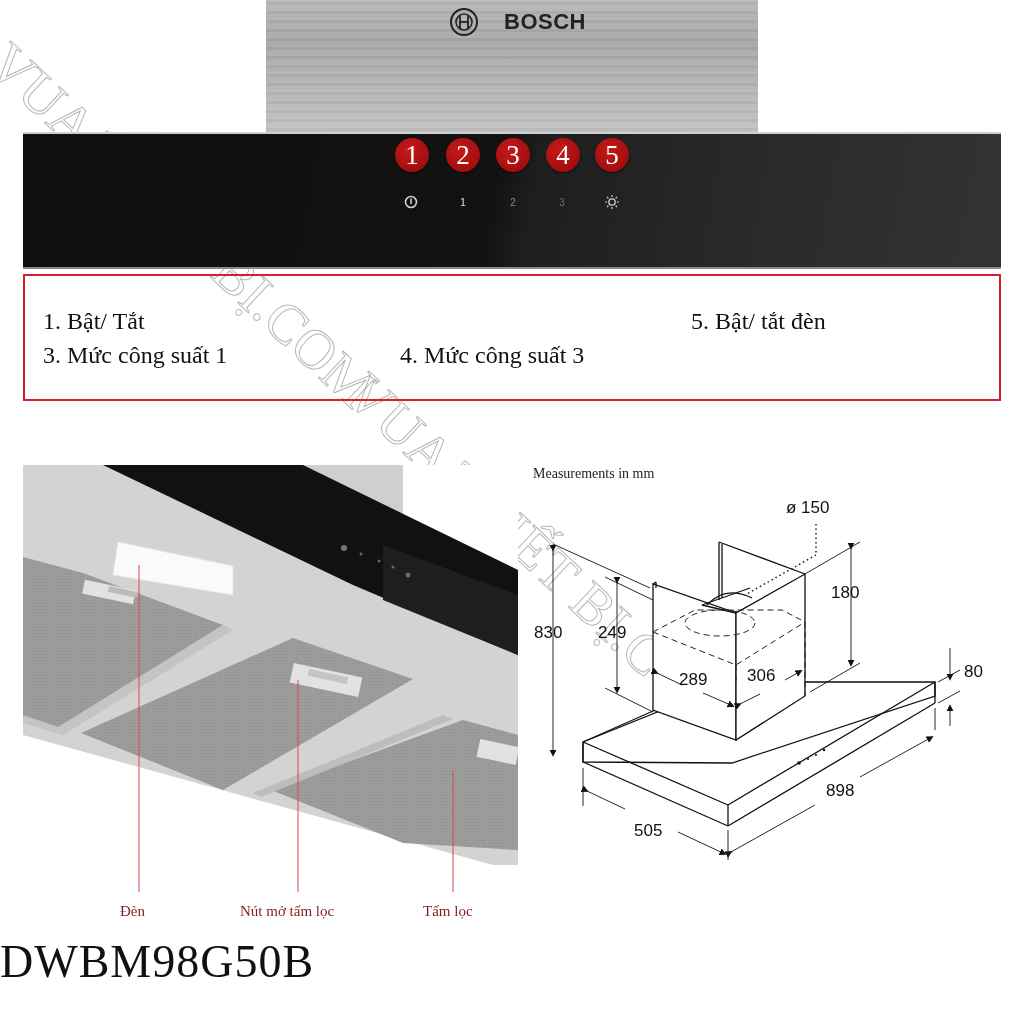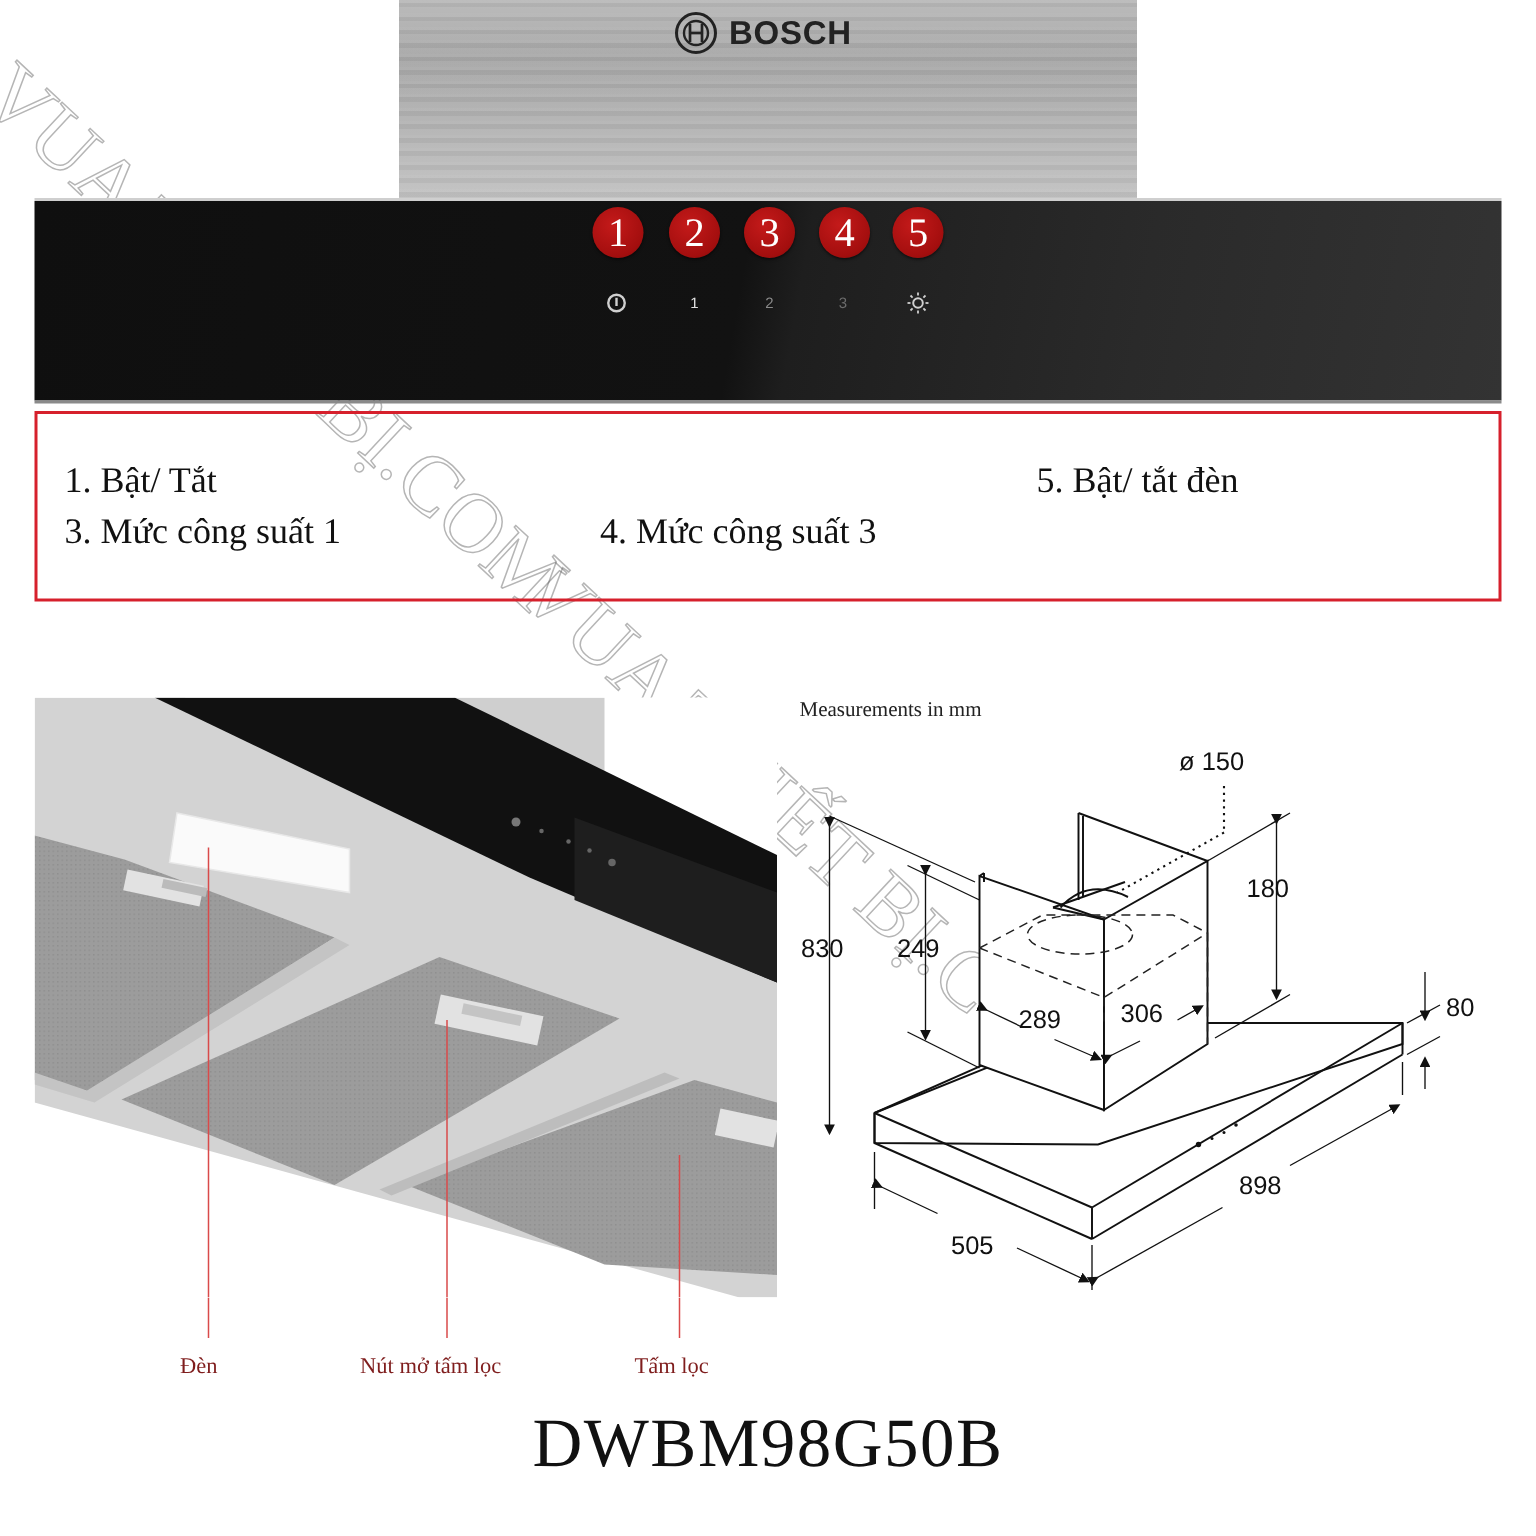--- a/index.html
+++ b/index.html
@@ -13,21 +13,21 @@
   .chimney {
     left: 266px; top: 0; width: 492px; height: 132px;
     background: linear-gradient(180deg, #b9b9b9 0%, #a8a8a8 30%, #b3b3b3 60%, #c2c2c2 100%);
     overflow: hidden;
   }
   .chimney::before {
     content: ""; position: absolute; inset: 0;
     background: repeating-linear-gradient(180deg, rgba(255,255,255,0.06) 0 2px, rgba(0,0,0,0.04) 2px 5px, rgba(255,255,255,0.03) 5px 9px);
   }
   .brand {
-    position: absolute; left: 184px; top: 8px; display: flex; align-items: center; gap: 8px;
+    position: absolute; left: 184px; top: 8px; display: flex; align-items: center; gap: 26px;
   }
   .brand-logo {
     width: 28px; height: 28px; border-radius: 50%; border: 2px solid #222; box-sizing: border-box;
     display: flex; align-items: center; justify-content: center;
   }
   .brand-text {
     font-family: "Liberation Sans", sans-serif; font-weight: bold; font-size: 22px; color: #222; letter-spacing: 0.5px;
   }
 
   
@@ -57,21 +57,21 @@
   
   .photo { left: 23px; top: 465px; width: 495px; height: 400px; overflow: hidden; background: #fff; }
 
   .callout-label { position: absolute; font-size: 15px; color: #7f1d1d; white-space: nowrap; }
 
   
   .drawing { left: 520px; top: 460px; width: 490px; height: 420px; }
   .dim-title { position: absolute; left: 13px; top: 6px; font-family: Liberation Serif, serif; font-size: 14px; color: #222; }
   .dim-label { position: absolute; font-family: "Liberation Sans", sans-serif; font-size: 17px; color: #111; }
 
-  .model { left: 0; top: 935px; width: 1024px; text-align: center; font-size: 46px; color: #111; letter-spacing: 1px; }
+  .model { left: 0; top: 935px; width: 1024px; font-size: 46px; color: #111; letter-spacing: 1px; }
 
   .watermark {
     position: absolute; font-family: "Liberation Serif", serif; font-size: 56px; color: rgba(120,120,120,0.35);
     white-space: nowrap; transform-origin: left top; pointer-events: none;
     -webkit-text-stroke: 1px rgba(90,90,90,0.45); color: transparent;
   }
 </style>
 </head>
 <body>
 

